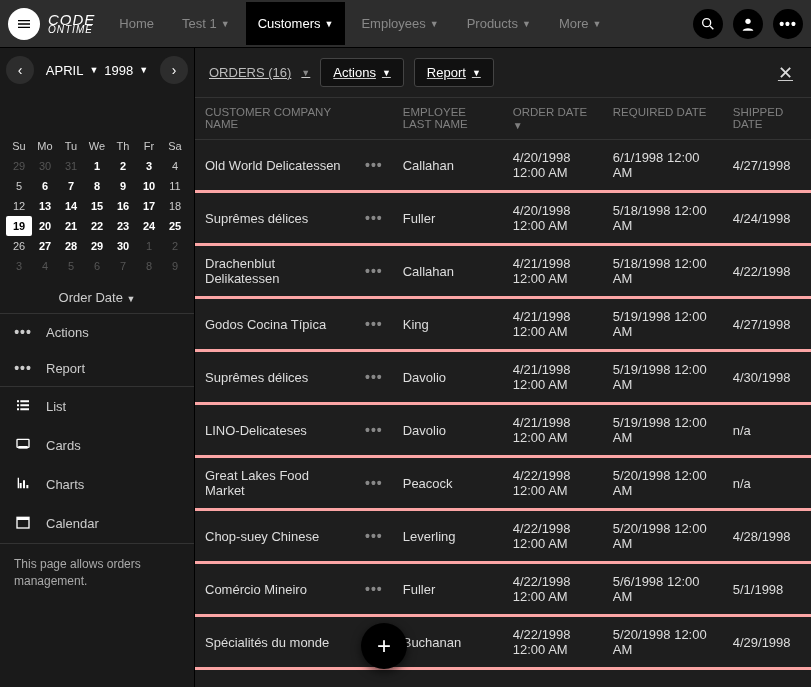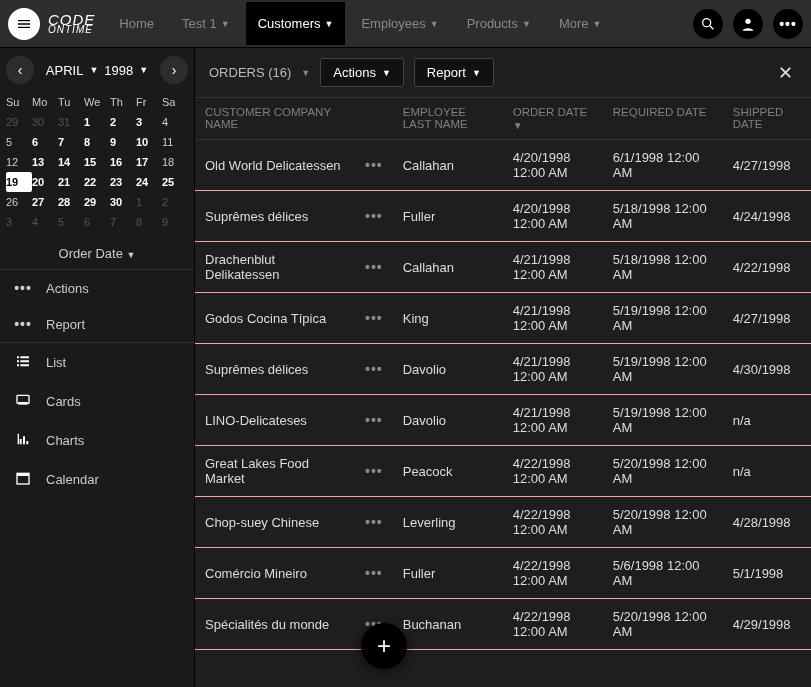--- a/index.html
+++ b/index.html
@@ -14,44 +14,44 @@
 .nav-item.active { color:#fff; background:#000; }
 .caret { font-size:9px; }
 .top-icons { display:flex; gap:10px; }
 .circ { width:30px; height:30px; border-radius:50%; background:#000; display:flex; align-items:center; justify-content:center; cursor:pointer; color:#fff; }
 .dots3 { letter-spacing:1px; font-weight:bold; font-size:14px; }
 .main { display:flex; height:calc(100% - 48px); }
 .sidebar { width:195px; background:#1a1a1a; border-right:1px solid #000; display:flex; flex-direction:column; overflow-y:auto; }
 .cal-head { display:flex; align-items:center; justify-content:space-between; padding:8px 6px; }
 .nav-btn { width:28px; height:28px; border-radius:50%; background:#2d2d2d; display:flex; align-items:center; justify-content:center; cursor:pointer; color:#fff; font-size:14px; }
 .cal-title { display:flex; gap:6px; color:#fff; font-size:13px; cursor:pointer; align-items:center; }
-.cal-grid { display:grid; grid-template-columns:repeat(7,1fr); text-align:left; font-size:11px; padding:0 6px 6px; }
+.cal-grid { display:grid; grid-template-columns:repeat(7,1fr); text-align:center; font-size:11px; padding:0 6px 6px;margin-top:44px; }
 .cal-dh { color:#ccc; padding:4px 0; }
 .cal-d { padding:4px 0; cursor:pointer; color:#ccc; }
 .cal-d.muted { color:#555; }
 .cal-d.bold { font-weight:700; color:#fff; }
 .cal-d.sel { background:#fff; color:#000; font-weight:700; border-radius:2px; }
 .cal-sub { text-align:center; padding:8px 0; color:#ccc; cursor:pointer; border-bottom:1px solid #333; }
 .side-item { display:flex; align-items:center; gap:14px; padding:10px 14px; cursor:pointer; color:#ccc; }
 .side-item .chk { margin-left:auto; }
 .side-sep { border-top:1px solid #333; }
 .side-note { padding:12px 14px; color:#aaa; font-size:12px; line-height:1.4; border-top:1px solid #333; }
 .icon { width:18px; text-align:center; font-size:14px; }
 .content { flex:1; background:#1e1e1e; overflow-y:auto; position:relative; }
-.toolbar { display:flex; align-items:center; gap:10px; padding:10px 14px; }
+.toolbar { display:flex; align-items:center; gap:10px; padding:10px 14px;text-decoration:underline; }
 .crumb { color:#bbb; font-size:13px; }
 .btn { background:#111; border:1px solid #444; color:#fff; padding:6px 12px; border-radius:3px; cursor:pointer; display:flex; align-items:center; gap:6px; font-size:13px; }
 .close-x { margin-left:auto; color:#dcdcdc; cursor:pointer; font-size:18px; padding:0 4px; }
 .filter-msg { padding:4px 14px 10px; font-size:12.5px; color:#ccc; }
 .filter-msg .link { color:#3ea0ff; cursor:pointer; }
 .filter-msg .link b { font-weight:700; }
 table { width:100%; border-collapse:collapse; font-size:13px; }
 th { text-align:left; padding:8px 10px; color:#7f7f7f; font-weight:400; font-size:11.5px; border-top:1px solid #333; border-bottom:1px solid #333; vertical-align:top; }
 th .funnel { display:block; font-size:10px; color:#7f7f7f; margin-top:2px; }
-td { padding:10px 10px; border-bottom:1px solid #fca5a5; color:#ddd; vertical-align:middle; }
+td { padding:10px 10px; border-bottom:3px solid #fca5a5; color:#ddd; vertical-align:middle; }
 td.actions { text-align:center; color:#888; cursor:pointer; width:34px; }
 .fab { position:absolute; bottom:18px; left:166px; width:46px; height:46px; border-radius:50%; background:#000; color:#fff; display:flex; align-items:center; justify-content:center; font-size:24px; cursor:pointer; box-shadow:0 3px 10px rgba(0,0,0,.6); z-index:5; }
 
 .svg { width:16px; height:16px; }
 .th-ship { padding-right:14px; }
 .td-ship { text-align:left; }
 </style>
 </head>
 <body>
 
@@ -204,20 +204,21 @@
           <span>Charts</span>
         </div>
         <div class="side-item">
           <span class="icon"><svg class="svg" viewBox="0 0 24 24">
               <rect x="3" y="5" width="18" height="16" fill="none" stroke="#fff" stroke-width="2"></rect>
               <path fill="#fff" d="M3 5h18v4H3z"></path>
             </svg></span>
           <span>Calendar</span>
         </div>
       </div>
+    <div class="side-note">This page allows orders management.</div>
   </div>
 
   <div class="content">
     <div class="toolbar">
       <span class="crumb">ORDERS (16)</span>
       <span class="caret" style="color:#888">▼</span>
       <button class="btn">
           <span>Actions</span>
           <span class="caret">▼</span>
         </button>

